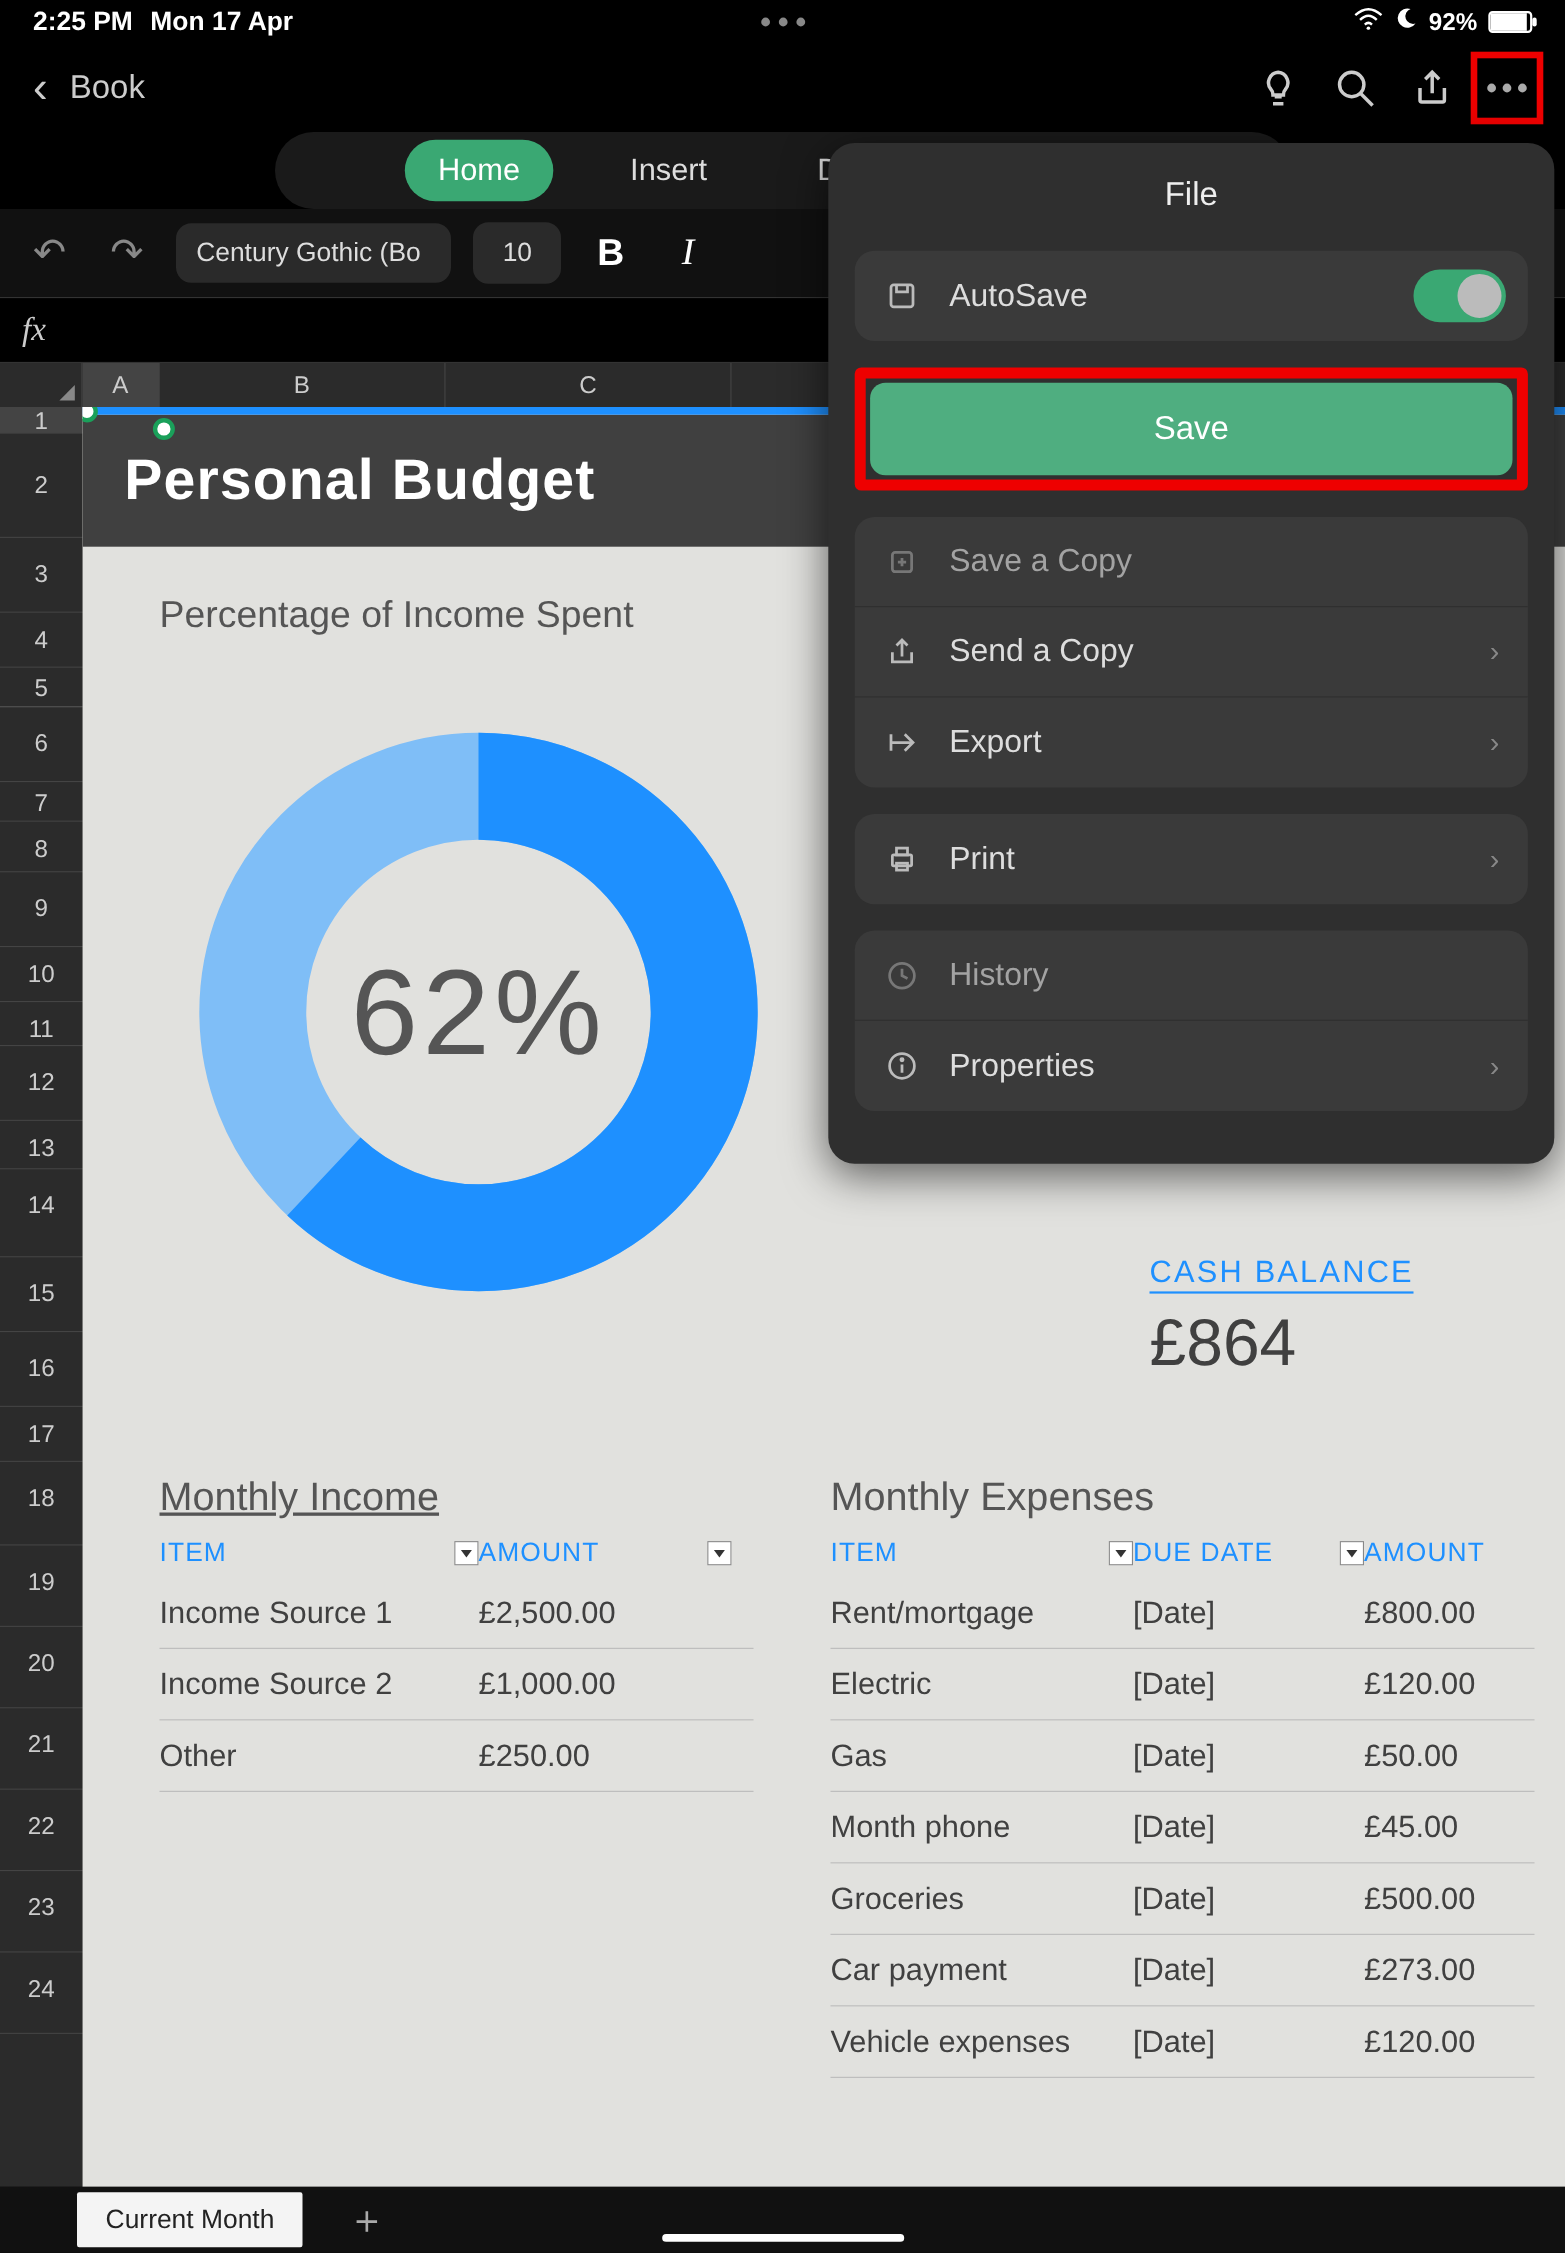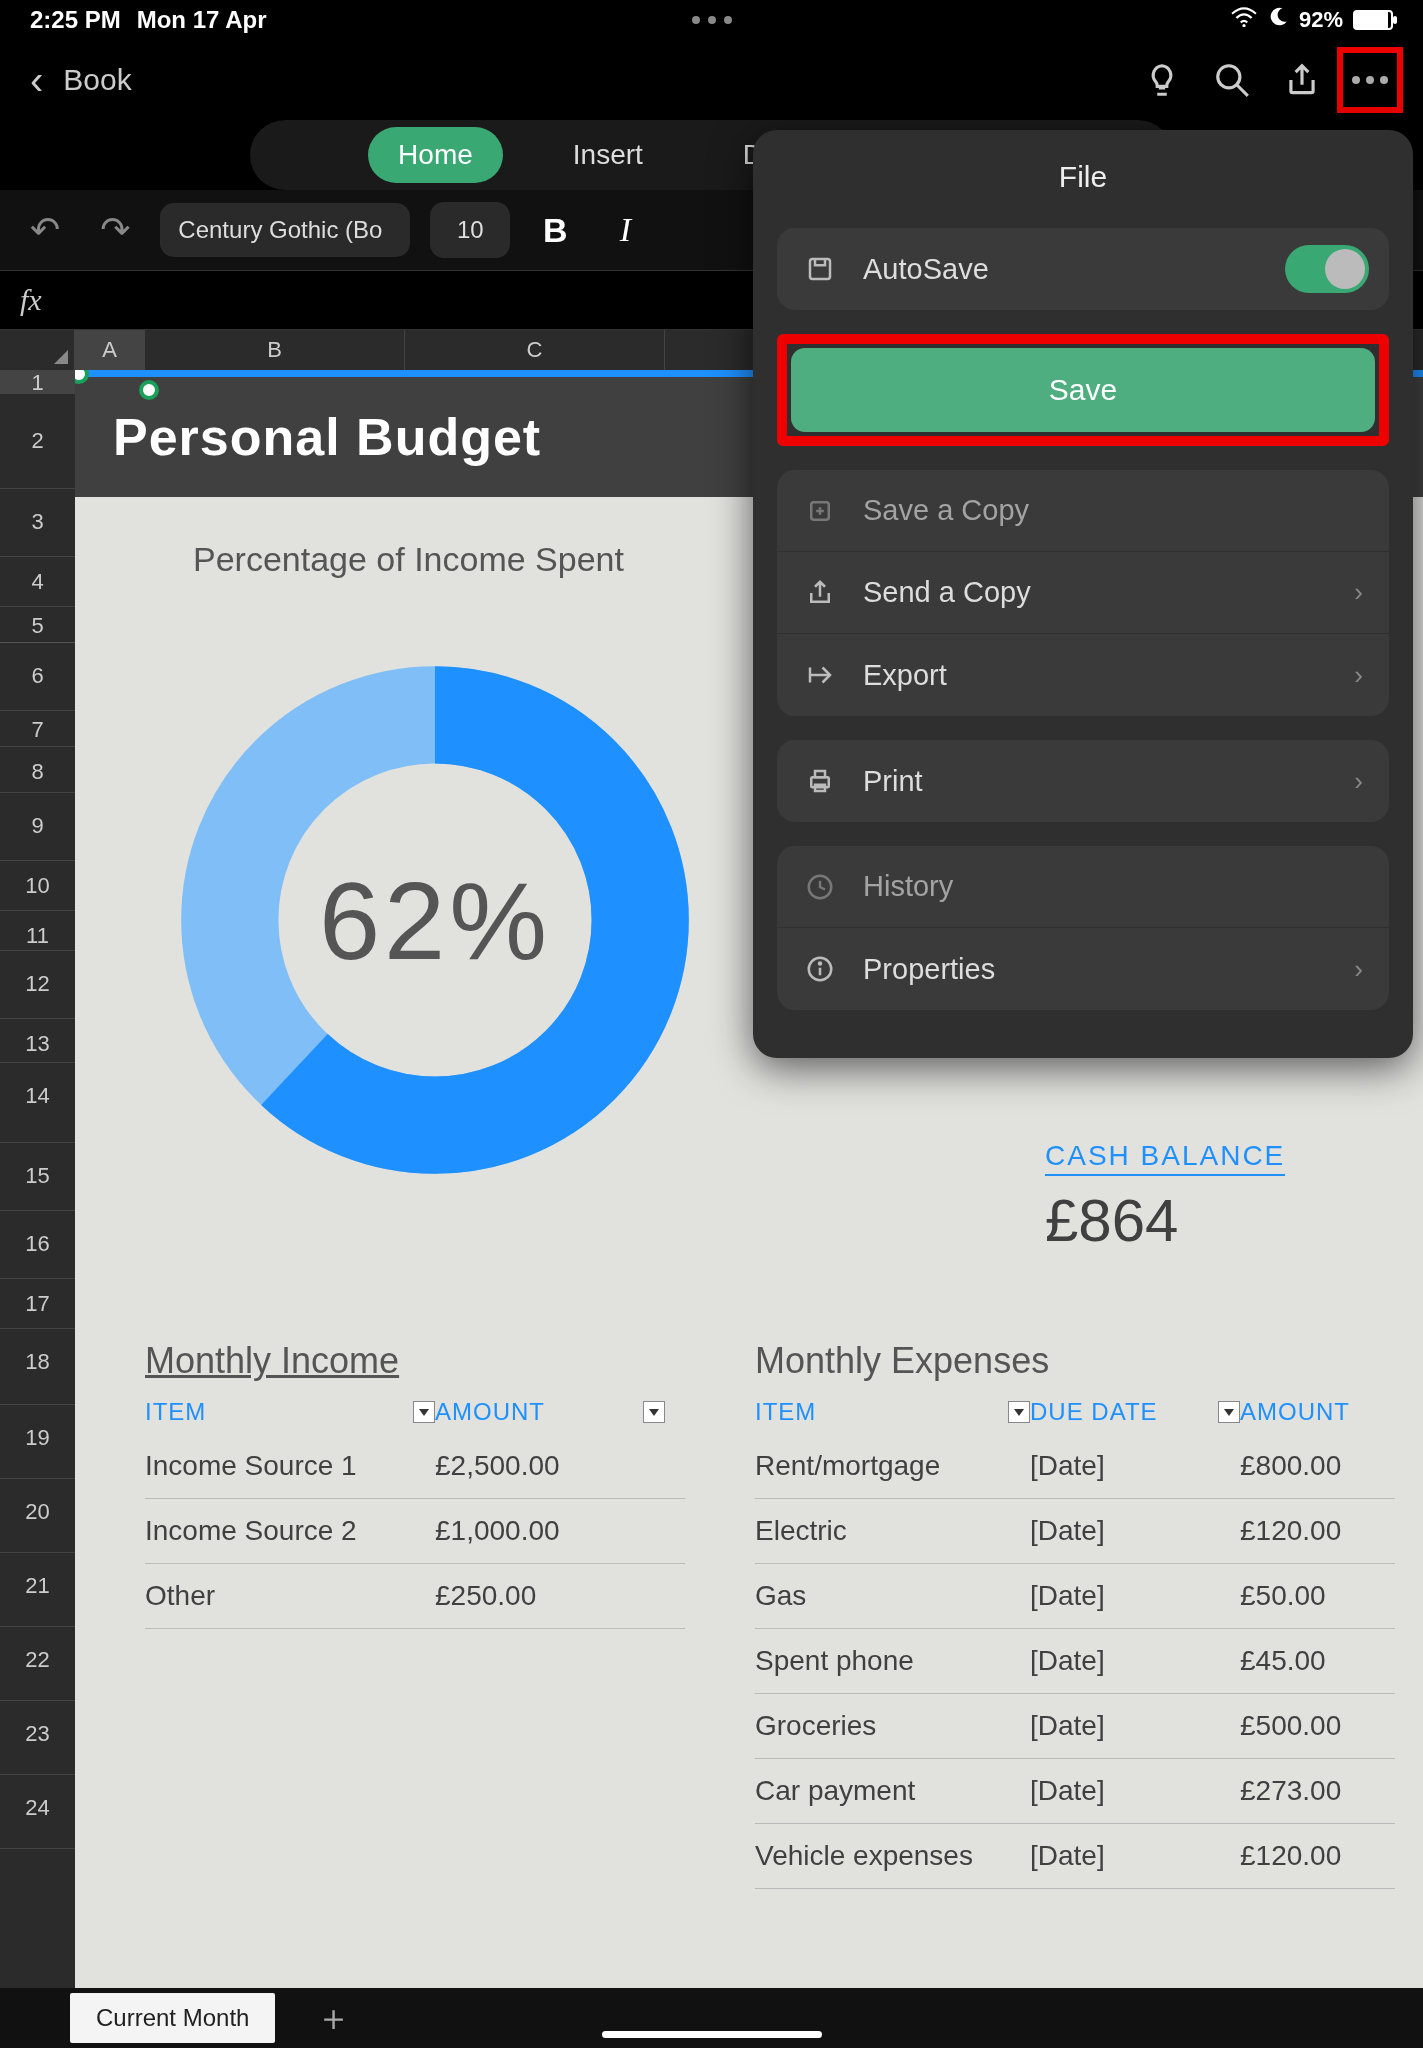--- a/index.html
+++ b/index.html
@@ -60,21 +60,21 @@
 
   .selection-line { position:absolute; top:0; left:0; right:0; height:7px; background:#1e90ff; z-index:5;}
   .sel-handle { position:absolute; width:20px;height:20px;border-radius:50%; background:#fff; border:4px solid #1aa05a; z-index:6;}
   .sel-handle.a{ top:-6px; left:-6px;}
   .sel-handle.b{ top:10px; left:64px;}
 
   .banner { position:absolute; top:7px; left:0; right:0; height:120px; background:#404040; display:flex; align-items:center; padding-left:38px;}
   .banner h1 { color:#fff; font-size:52px; font-weight:600; letter-spacing:1px;}
 
   .section-title { position:absolute; left:70px; font-size:34px; color:#555; font-weight:400;}
-  .section-title.pct { top:170px;margin-left:48px;}
+  .section-title.pct { top:170px;}
 
   .donut-wrap { position:absolute; top:280px; left:90px; width:540px; height:540px;}
   .donut-wrap svg { width:100%; height:100%;}
   .donut-center { position:absolute; inset:0; display:flex; align-items:center; justify-content:center; font-size:110px; color:#555; font-weight:400; letter-spacing:4px;}
 
   .cash { position:absolute; top:770px; left:970px;}
   .cash .lbl { color:#1e90ff; font-size:28px; letter-spacing:2px; border-bottom:2px solid #1e90ff; padding-bottom:2px;}
   .cash .val { color:#404040; font-size:60px; margin-top:10px; font-weight:400;}
 
   .tbl-title { position:absolute; font-size:36px; color:#555;}
@@ -310,21 +310,21 @@
             <div class="c1">Electric</div>
             <div class="c2">[Date]</div>
             <div class="c3">£120.00</div>
           </div>
           <div class="row">
             <div class="c1">Gas</div>
             <div class="c2">[Date]</div>
             <div class="c3">£50.00</div>
           </div>
           <div class="row">
-            <div class="c1">Spent phone</div>
+            <div class="c1">Month phone</div>
             <div class="c2">[Date]</div>
             <div class="c3">£45.00</div>
           </div>
           <div class="row">
             <div class="c1">Groceries</div>
             <div class="c2">[Date]</div>
             <div class="c3">£500.00</div>
           </div>
           <div class="row">
             <div class="c1">Car payment</div>

